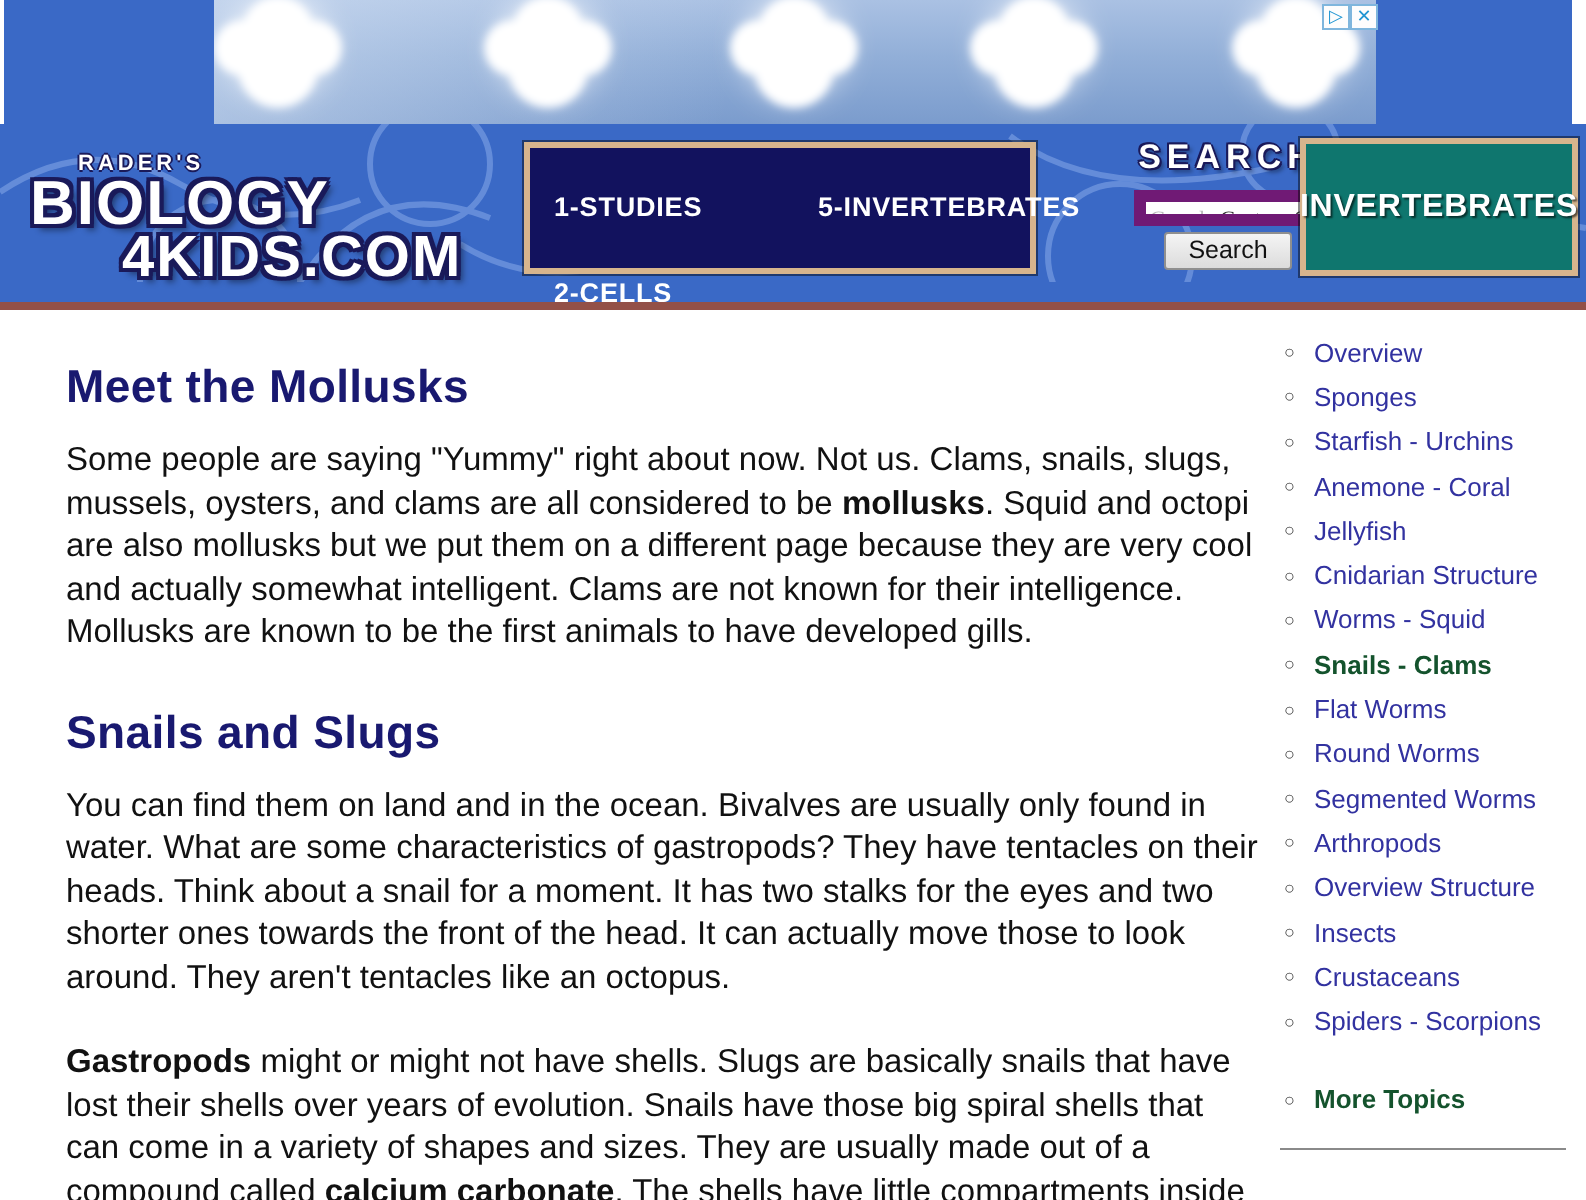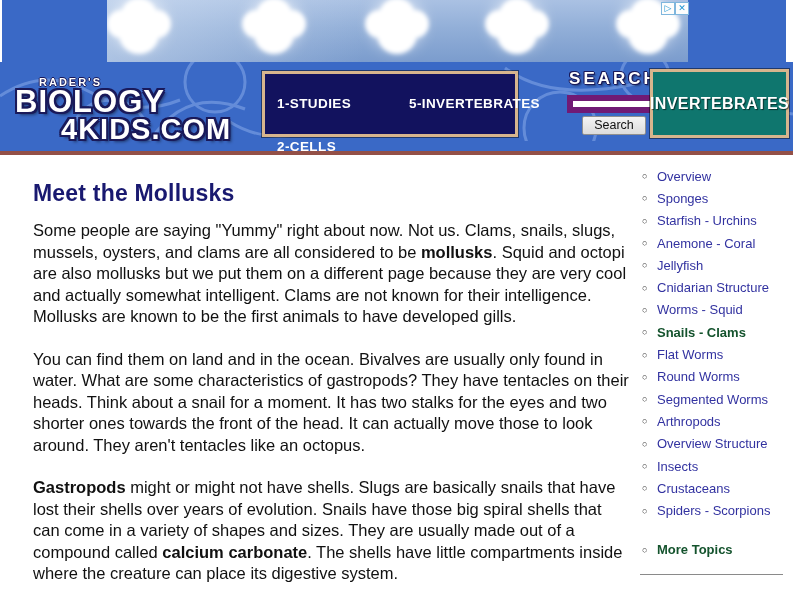--- a/index.html
+++ b/index.html
@@ -145,20 +145,21 @@
   </div>
 </div>
 
 <div class="rule"></div>
 
 <div class="content-row">
   <div class="main">
     <h2>Meet the Mollusks</h2>
     <p><span>Some people are saying "Yummy" right about now. Not us. Clams, snails, slugs, mussels, oysters, and clams are all considered to be </span><b>mollusks</b><span>. Squid and octopi are also mollusks but we put them on a different page because they are very cool and actually somewhat intelligent. Clams are not known for their intelligence. Mollusks are known to be the first animals to have developed gills.</span></p>
 
+    <h2>Snails and Slugs</h2>
     <p>You can find them on land and in the ocean. Bivalves are usually only found in water. What are some characteristics of gastropods? They have tentacles on their heads. Think about a snail for a moment. It has two stalks for the eyes and two shorter ones towards the front of the head. It can actually move those to look around. They aren't tentacles like an octopus.</p>
 
     <p><b>Gastropods</b><span> might or might not have shells. Slugs are basically snails that have lost their shells over years of evolution. Snails have those big spiral shells that can come in a variety of shapes and sizes. They are usually made out of a compound called </span><b>calcium carbonate</b><span>. The shells have little compartments inside where the creature can place its digestive system.</span></p>
   </div>
 
   <div class="sidebar">
     <ul>
   <li>
     <span class="bullet">○</span>
     <a>Overview</a>

